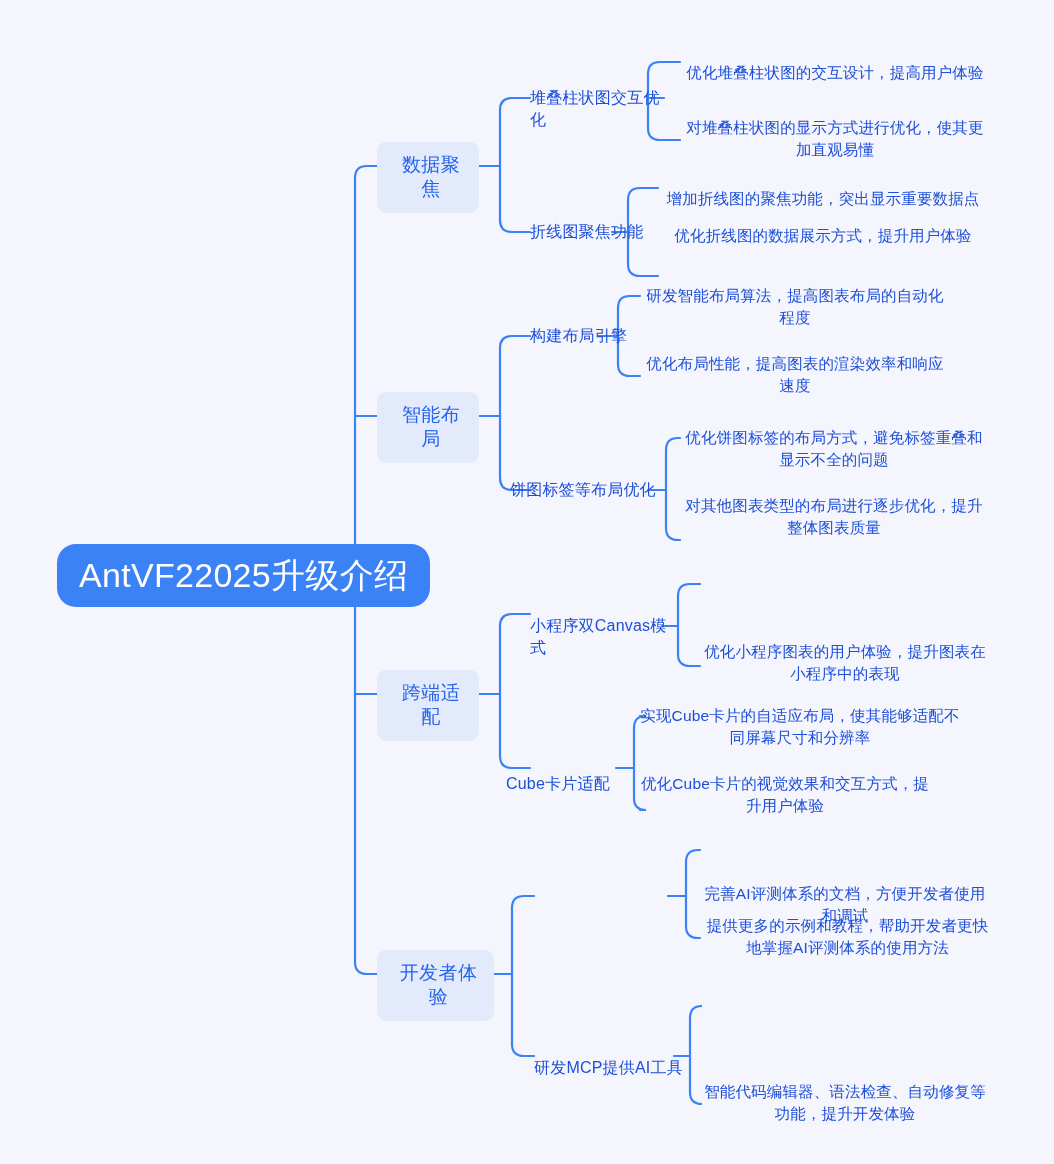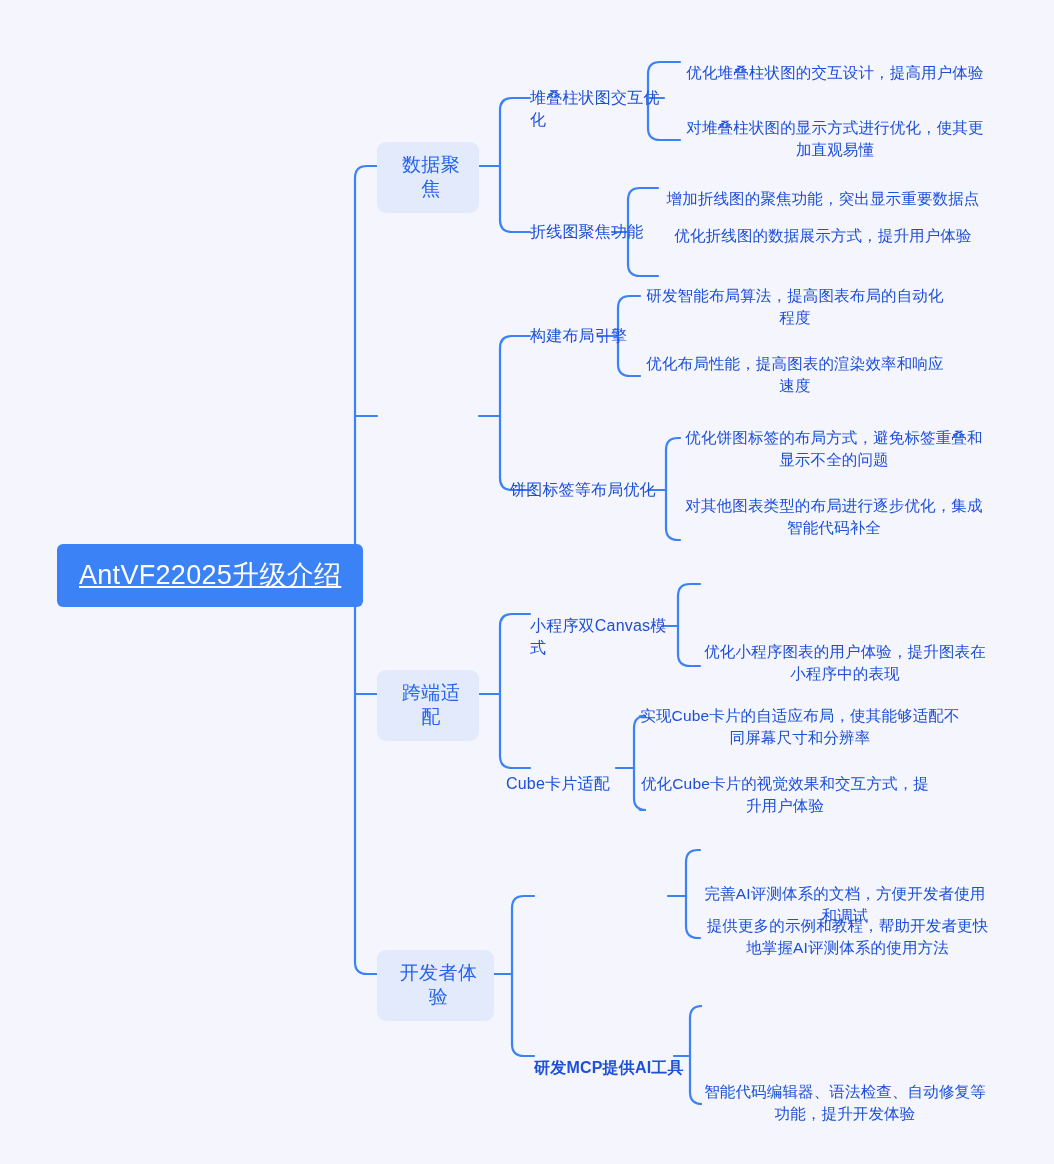--- a/index.html
+++ b/index.html
@@ -24,27 +24,26 @@
   }
   .node {
     position: absolute;
     box-sizing: border-box;
     white-space: pre-wrap;
   }
   
   .root {
     background: #3b82f6;
     color: #ffffff;
-    border-radius: 6px;
-    font-size: 27px;
+    border-radius: 19px;
+    font-size: 34px;
     line-height: 34px;
     padding: 14px 22px 15px 22px;
     letter-spacing: 0.3px;
     text-align: left;
-    text-decoration: underline;
   }
   
   .lvl2 {
     background: #e3eafc;
     color: #2563eb;
     border-radius: 9px;
     font-size: 19px;
     line-height: 24px;
     padding: 11px 11px 12px 17px;
     text-align: center;
@@ -151,39 +150,40 @@
   <div class="node lvl2" style="left:377px; top:142px; width:102px;">数据聚焦</div>
 
   <div class="node lvl3" style="left:530px; top:87px; width:140px;">堆叠柱状图交互优化</div>
   <div class="node lvl3" style="left:530px; top:221px; width:120px;">折线图聚焦功能</div>
 
   <div class="node lvl4" style="left:680px; top:62px; width:310px;">优化堆叠柱状图的交互设计，提高用户体验</div>
   <div class="node lvl4" style="left:680px; top:117px; width:310px;">对堆叠柱状图的显示方式进行优化，使其更加直观易懂</div>
   <div class="node lvl4" style="left:658px; top:188px; width:330px;">增加折线图的聚焦功能，突出显示重要数据点</div>
   <div class="node lvl4" style="left:658px; top:225px; width:330px;">优化折线图的数据展示方式，提升用户体验</div>
 
+  <div class="node lvl2" style="left:377px; top:392px; width:102px;">智能布局</div>
 
   <div class="node lvl3" style="left:530px; top:325px; width:110px;">构建布局引擎</div>
   <div class="node lvl3" style="left:510px; top:479px; width:150px;">饼图标签等布局优化</div>
 
   <div class="node lvl4" style="left:640px; top:285px; width:310px;">研发智能布局算法，提高图表布局的自动化程度</div>
   <div class="node lvl4" style="left:640px; top:353px; width:310px;">优化布局性能，提高图表的渲染效率和响应速度</div>
   <div class="node lvl4" style="left:680px; top:427px; width:308px;">优化饼图标签的布局方式，避免标签重叠和显示不全的问题</div>
-  <div class="node lvl4" style="left:680px; top:495px; width:308px;">对其他图表类型的布局进行逐步优化，集成智能代码补全</div>
+  <div class="node lvl4" style="left:680px; top:495px; width:308px;">对其他图表类型的布局进行逐步优化，提升整体图表质量</div>
 
   <div class="node lvl2" style="left:377px; top:670px; width:102px;">跨端适配</div>
 
   <div class="node lvl3" style="left:530px; top:615px; width:140px;">小程序双Canvas模式</div>
   <div class="node lvl3" style="left:506px; top:757px; width:120px;margin-top:16px;">Cube卡片适配</div>
 
   <div class="node lvl4" style="left:700px; top:641px; width:290px;">优化小程序图表的用户体验，提升图表在小程序中的表现</div>
   <div class="node lvl4" style="left:640px; top:705px; width:320px;">实现Cube卡片的自适应布局，使其能够适配不同屏幕尺寸和分辨率</div>
   <div class="node lvl4" style="left:640px; top:773px; width:290px;">优化Cube卡片的视觉效果和交互方式，提升用户体验</div>
 
   <div class="node lvl2" style="left:377px; top:950px; width:117px;">开发者体验</div>
 
-  <div class="node lvl3" style="left:534px; top:1057px; width:150px;font-weight:bold;">研发MCP提供AI工具</div>
+  <div class="node lvl3" style="left:534px; top:1057px; width:150px;">研发MCP提供AI工具</div>
 
   <div class="node lvl4" style="left:700px; top:838px; width:290px;margin-top:45px;">完善AI评测体系的文档，方便开发者使用和调试</div>
   <div class="node lvl4" style="left:700px; top:915px; width:295px;">提供更多的示例和教程，帮助开发者更快地掌握AI评测体系的使用方法</div>
   <div class="node lvl4" style="left:700px; top:1081px; width:290px;">智能代码编辑器、语法检查、自动修复等功能，提升开发体验</div>
 
 </div>
 
 </body></html>

